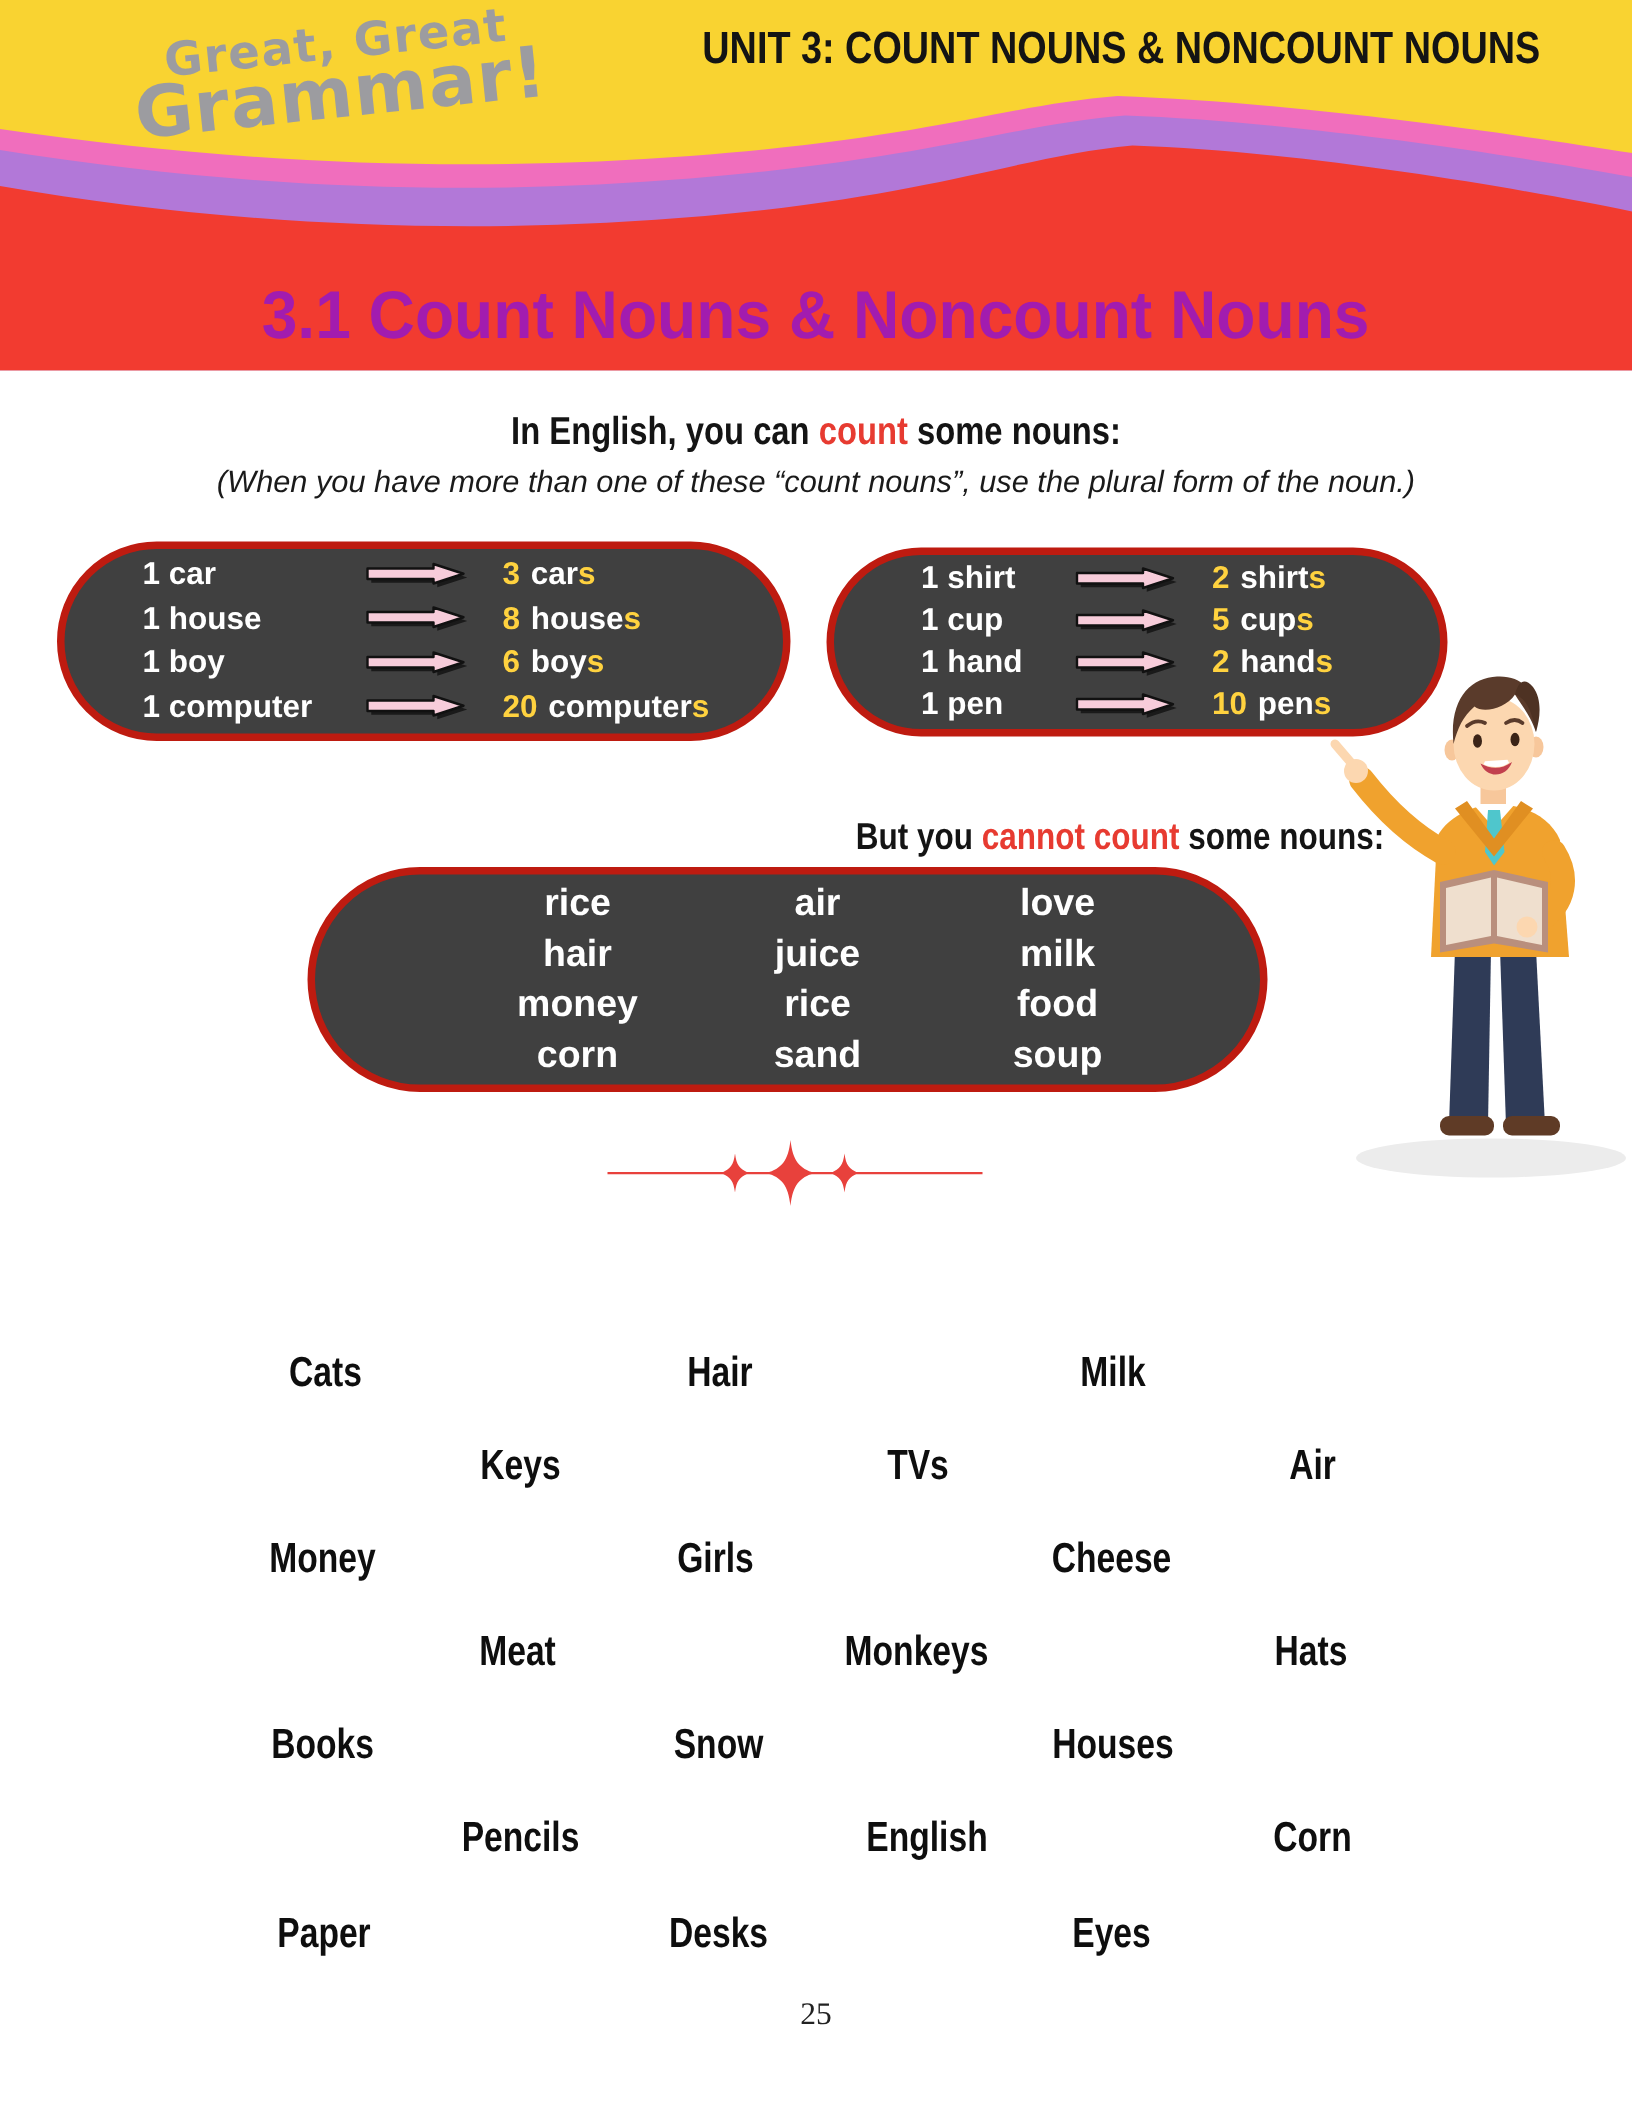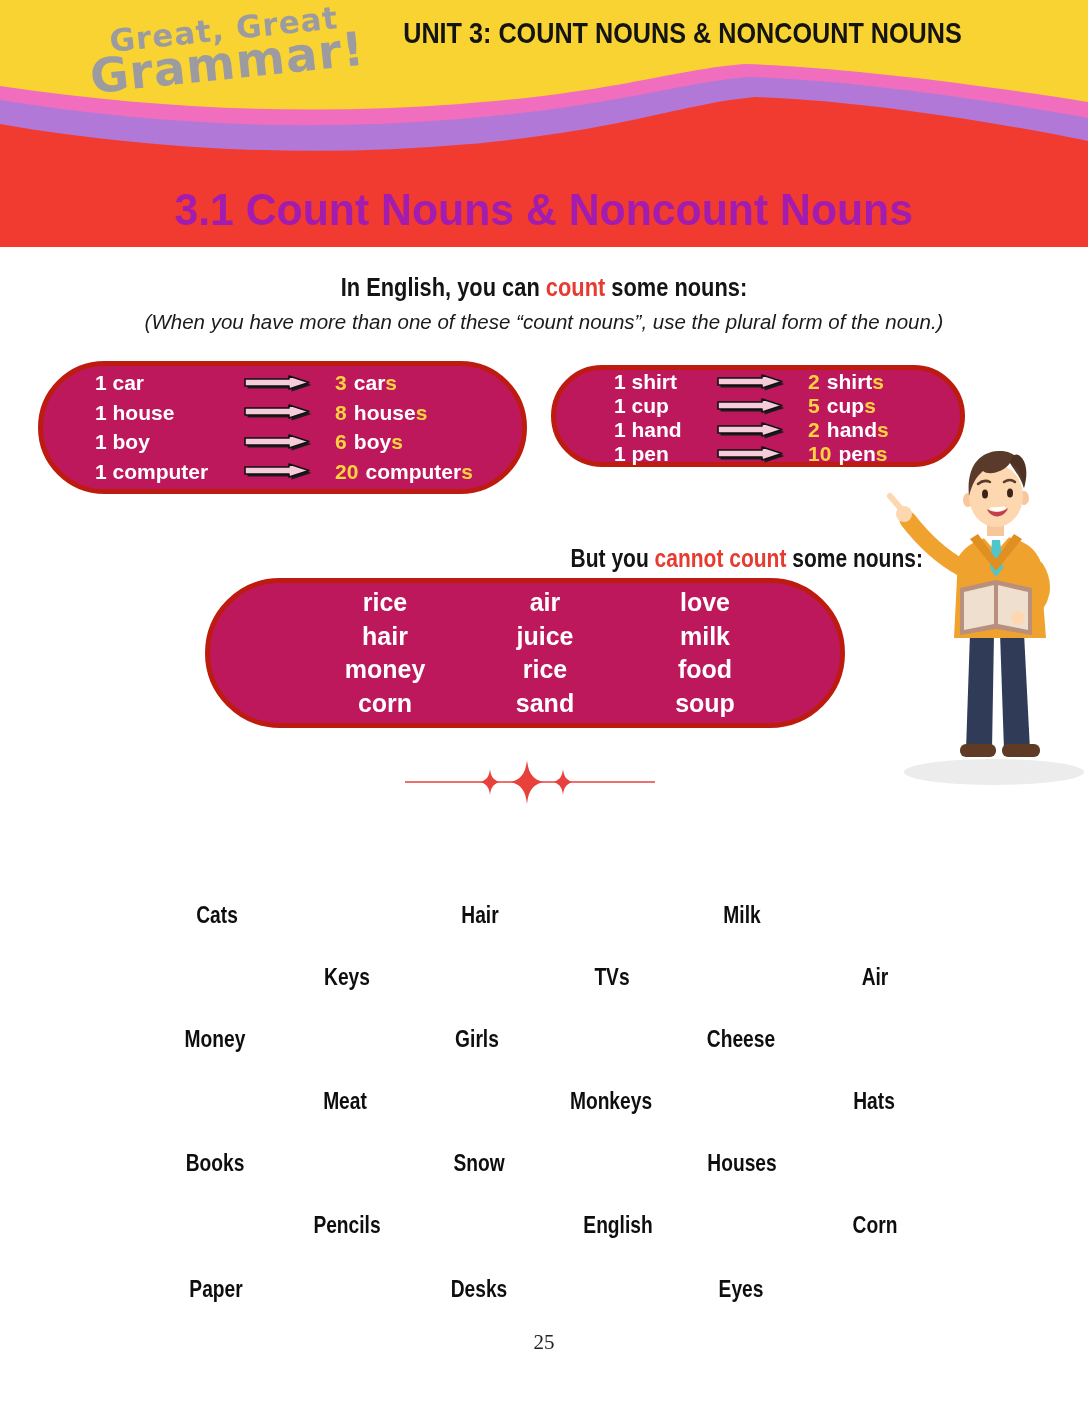--- a/index.html
+++ b/index.html
@@ -3,51 +3,51 @@
 <meta charset="utf-8">
 <style>
   html,body{margin:0;padding:0;background:#ffffff;}
   .page{position:relative;width:1088px;height:1408px;background:#ffffff;overflow:hidden;
         font-family:"Liberation Sans", sans-serif;}
   .hdr-bg{position:absolute;left:0;top:0;}
   .logo{position:absolute;left:66px;top:14px;width:320px;text-align:center;
         transform:rotate(-6deg);color:#9C9CA0;font-weight:bold;line-height:1;}
   .logo-l1{font-size:31px;letter-spacing:1px;font-family:"DejaVu Sans", sans-serif;}
   .logo-l2{font-size:47px;margin-top:-6px;letter-spacing:1px;font-family:"DejaVu Sans", sans-serif;}
-  .unit{position:absolute;left:350px;top:16px;width:730px;text-align:left;
+  .unit{position:absolute;left:350px;top:16px;width:730px;text-align:right;
         font-weight:bold;font-size:30px;color:#141414;}
   .lesson{position:absolute;left:0;top:184px;width:1088px;text-align:center;
         color:#a21caf;font-weight:bold;font-size:45px;}
   .cond{display:inline-block;transform:scaleX(0.84);white-space:nowrap;}
   .cond2{display:inline-block;transform:scaleX(0.95);white-space:nowrap;}
   .intro-h{position:absolute;left:0;top:272px;width:1088px;text-align:center;
         font-weight:bold;font-size:26px;color:#141414;}
   .note{position:absolute;left:9px;top:310px;width:1070px;text-align:center;
         font-style:italic;font-size:20.5px;color:#1a1a1a;}
   .hl{color:#E73B31;}
-  .pill{position:absolute;background:#be185d;border:5px solid #BE1B10;box-sizing:border-box;}
+  .pill{position:absolute;background:#404040;border:5px solid #BE1B10;box-sizing:border-box;}
   .pill-left{left:38px;top:361px;width:489px;height:133px;border-radius:67px;}
-  .pill-right{left:551px;top:365px;width:414px;height:102px;border-radius:63px;}
+  .pill-right{left:551px;top:365px;width:414px;height:126px;border-radius:63px;}
   .pill-nc{left:205px;top:578px;width:640px;height:150px;border-radius:75px;}
   .ex-grid{display:grid;height:100%;align-content:space-evenly;align-items:center;}
   .ex-grid-left{grid-template-columns:148px 92px auto;padding-left:52px;}
   .ex-grid-right{grid-template-columns:102px 92px auto;padding-left:58px;}
   .sing,.plural{font-weight:bold;font-size:21px;color:#ffffff;white-space:nowrap;}
   .yel{color:#FFD23F;}
   .num{margin-right:0.34em;}
   .arrow{display:block;}
   .nc-grid{display:grid;grid-template-columns:1fr 1fr 1fr;height:100%;
         align-content:space-evenly;align-items:center;padding:0 55px 0 95px;
         text-align:center;color:#ffffff;font-weight:bold;font-size:25px;}
   .but-h{position:absolute;left:0;top:544px;width:956px;text-align:right;
         font-weight:bold;font-size:25px;color:#141414;}
   .divider{position:absolute;left:400px;top:760px;}
   .instruction{position:absolute;left:0;top:830px;width:1088px;text-align:center;
         font-weight:bold;font-size:27px;color:#141414;}
-  .word{position:absolute;transform:translateX(-50%);font-weight:bold;font-size:24px;
+  .word{position:absolute;transform:translateX(-50%);font-weight:bold;font-size:28px;
         color:#0e0e0e;line-height:34px;white-space:nowrap;}
   .word .cond{transform:scaleX(0.8);}
   .pagenum{position:absolute;left:0;top:1330px;width:1088px;text-align:center;
         font-family:"Liberation Serif", serif;font-size:21px;color:#222;}
   .teacher{position:absolute;left:866px;top:438px;}
 </style>
 </head>
 <body>
 
 <div class="page">

